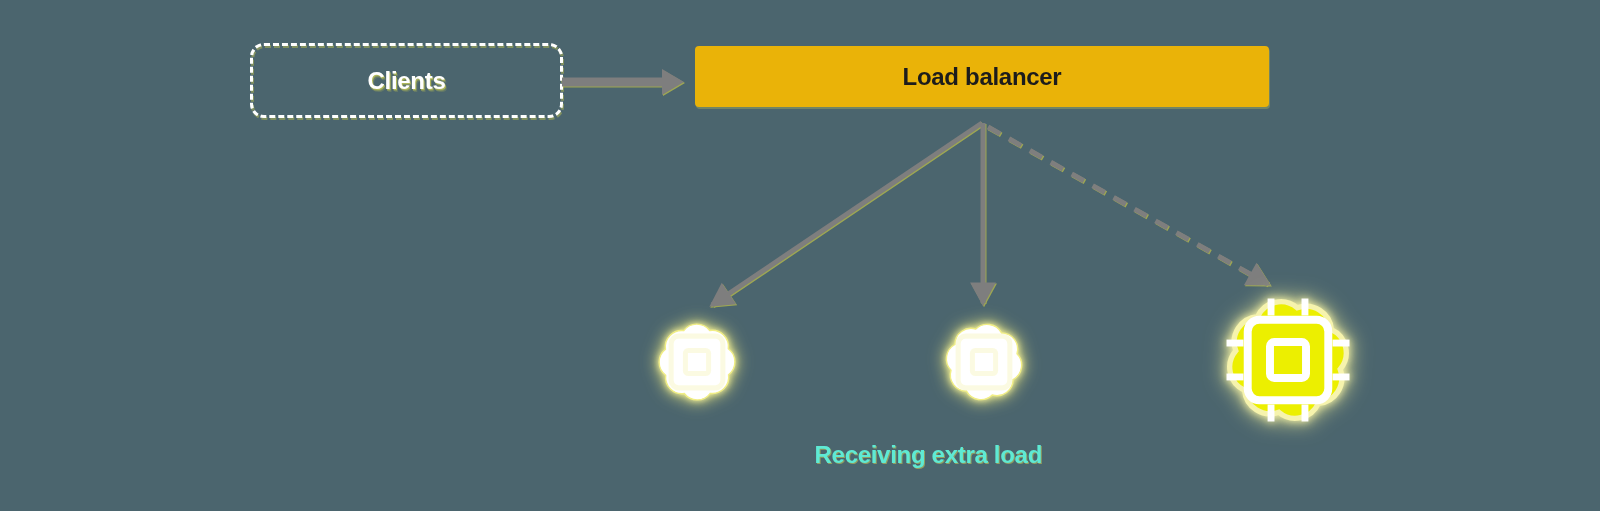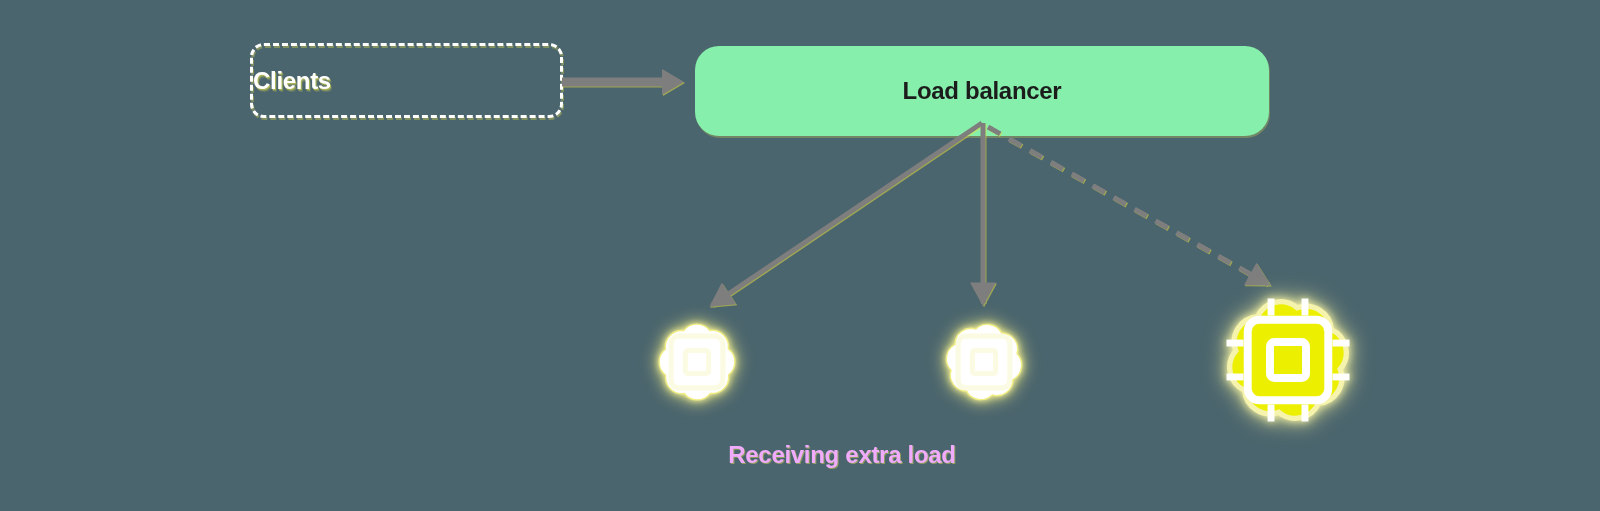--- a/index.html
+++ b/index.html
@@ -5,49 +5,49 @@
   html,body{margin:0;padding:0;background:#4B656E;}
   .stage{
     position:relative;width:1600px;height:511px;overflow:hidden;
     background:#4B656E;
     font-family:"Liberation Sans","DejaVu Sans",sans-serif;
   }
   
   .clients-box{
     position:absolute;left:250px;top:43px;width:313px;height:75px;
     box-sizing:border-box;border:3px dashed #ffffff;border-radius:14px;
-    display:flex;align-items:center;justify-content:flex-start;
+    display:flex;align-items:center;justify-content:center;
     filter:drop-shadow(1px 2px 0 rgba(233,230,72,0.35));
   }
   .clients-box .label{
     color:#ffffff;font-size:24px;font-weight:700;letter-spacing:-0.3px;
     text-shadow:1px 1px 0 rgba(233,230,80,0.45);
   }
   .lb-box{
-    position:absolute;left:695px;top:46px;width:574px;height:90px;
-    background:#86efac;border-radius:24px;
+    position:absolute;left:695px;top:46px;width:574px;height:61px;
+    background:#eab308;border-radius:4px;
     display:flex;align-items:center;justify-content:center;
     filter:drop-shadow(1px 2px 0 rgba(233,230,72,0.25));
   }
   .lb-box .label{
     color:#1c1c1c;font-size:24px;font-weight:700;letter-spacing:-0.3px;
   }
   
   .arrow-svg{position:absolute;overflow:visible;
     filter:drop-shadow(1px 1px 0 rgba(226,222,60,0.55));}
   .arrow-stroke{stroke:#7E7E7E;fill:none;}
   .arrow-fill{fill:#7E7E7E;}
   
   .node-svg{position:absolute;overflow:visible;}
   .node-white{filter:drop-shadow(0 0 3px #f3f09b) drop-shadow(0 0 8px rgba(243,240,130,0.9));}
   .node-yellow{filter:drop-shadow(0 0 4px #f5f2a8) drop-shadow(0 0 10px rgba(245,242,150,0.8));}
   
   .caption{
-    position:absolute;top:441px;width:400px;text-align:center;
-    color:#f0abfc;font-size:24px;font-weight:700;letter-spacing:-0.3px;
+    position:absolute;top:441px;width:400px;text-align:right;
+    color:#5eead4;font-size:24px;font-weight:700;letter-spacing:-0.3px;
     text-shadow:1px 1px 0 rgba(233,230,80,0.45);
   }
   .caption-receiving{left:642px;}
   .caption-restarting{left:1090px;}
 </style>
 </head>
 <body>
 
 <div class="stage">
 

